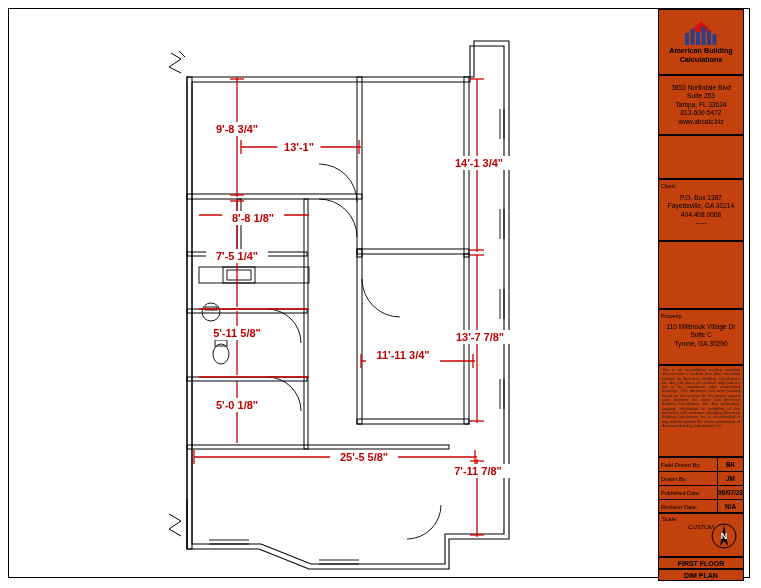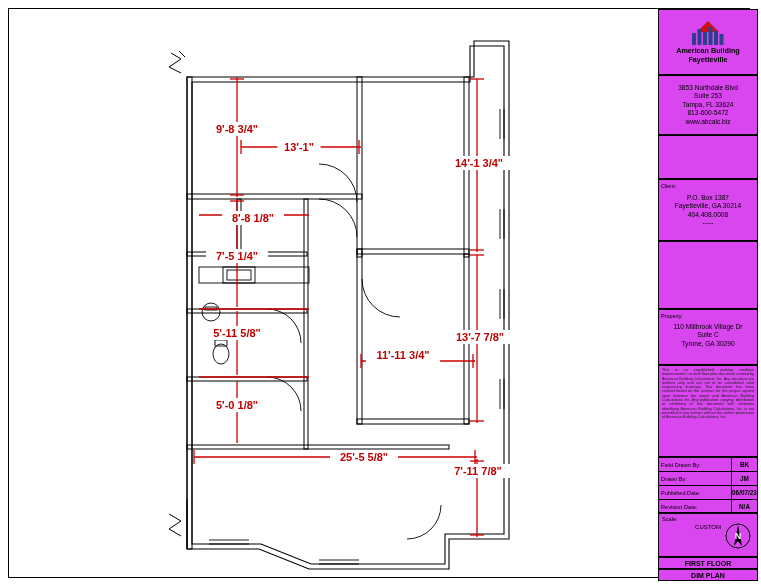--- a/index.html
+++ b/index.html
@@ -4,21 +4,21 @@
 <style>
   html,body{margin:0;padding:0;background:#ffffff;}
   body{width:761px;height:588px;font-family:"Liberation Sans",sans-serif;overflow:hidden;}
   #sheet{position:relative;width:761px;height:588px;background:#fff;}
   .frame{position:absolute;left:8px;top:8px;width:742px;height:570px;border:1px solid #000;box-sizing:border-box;}
   .plan-area{position:absolute;left:9px;top:9px;width:645px;height:568px;overflow:hidden;}
   svg{display:block;}
 
   
   .tb{position:absolute;right:9px;top:9px;width:94px;height:568px;}
-  .tb-box{position:absolute;left:0;border:1px solid #000;box-sizing:border-box;background:#d946ef;width:100px;}
+  .tb-box{position:absolute;left:0;border:1px solid #000;box-sizing:border-box;background:#c2410c;width:86px;}
   .tb-logo{top:0;height:66px;display:flex;flex-direction:column;align-items:center;justify-content:center;}
   .logo-mark{width:40px;height:26px;position:relative;margin-bottom:1px;}
   .logo-text{font-size:7.2px;line-height:8.4px;text-align:center;font-weight:bold;color:#000;}
   .tb-addr{top:66px;height:60px;display:flex;align-items:center;justify-content:center;}
   .addr-text{font-size:6.6px;line-height:8.4px;text-align:center;}
   .tb-blank1{top:126px;height:44px;}
   .tb-client{top:170px;height:62px;padding:3px 2px 0 2px;}
   .client-label{font-size:5.4px;text-align:left;}
   .client-text{font-size:6.6px;line-height:8.4px;text-align:center;margin-top:5px;}
   .tb-blank2{top:232px;height:68px;}
@@ -215,21 +215,21 @@
           <rect x="4" y="13" width="4" height="12" fill="#2b3f8c"></rect>
           <rect x="9.5" y="9" width="4" height="16" fill="#2b3f8c"></rect>
           <rect x="15" y="12" width="4" height="13" fill="#2b3f8c"></rect>
           <rect x="20.5" y="7" width="4" height="18" fill="#2b3f8c"></rect>
           <rect x="26" y="11" width="4" height="14" fill="#2b3f8c"></rect>
           <rect x="31.5" y="14" width="4" height="11" fill="#2b3f8c"></rect>
         </svg>
       </span>
       <div class="logo-text">
         <div>American Building</div>
-        <div>Fayetteville</div>
+        <div>Calculations</div>
       </div>
     </div>
 
     <div class="tb-box tb-addr">
       <div class="addr-text">
         <div>3853 Northdale Blvd</div>
         <div>Suite 253</div>
         <div>Tampa, FL 33624</div>
         <div>813-600-5472</div>
         <div>www.abcalc.biz</div>

